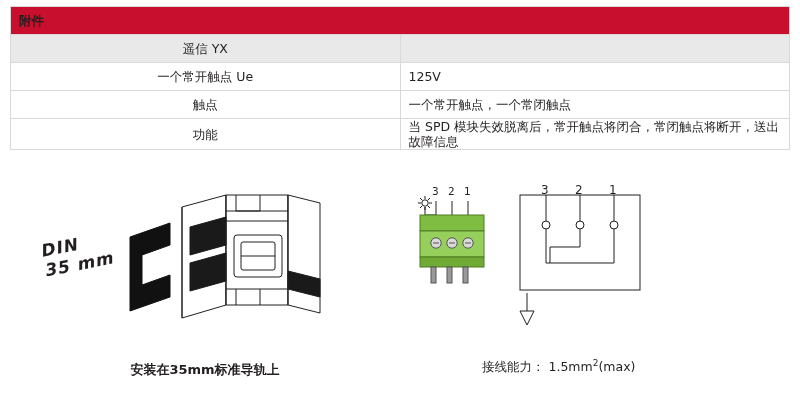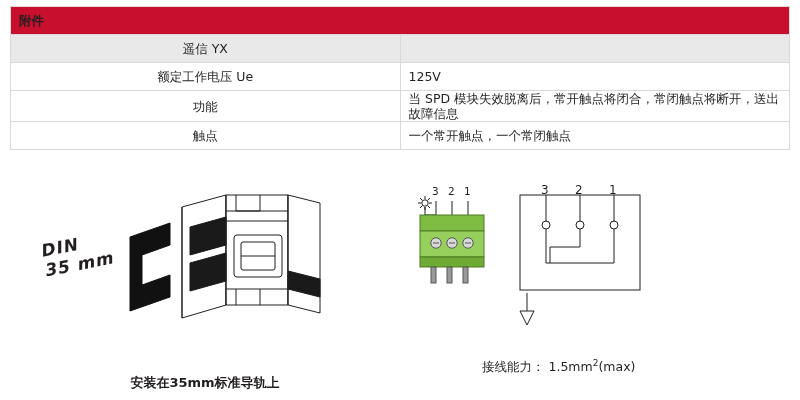--- a/index.html
+++ b/index.html
@@ -87,21 +87,21 @@
     font-style: italic;
     line-height: 1.15;
     color: #231f20;
     transform: rotate(-11deg);
     transform-origin: left top;
     letter-spacing: 1px;
   }
   .caption-left {
     position: absolute;
     left: 0;
-    top: 189px;
+    top: 176px;
     width: 350px;
     text-align: center;
     font-size: 13px;
     font-weight: bold;
     color: #231f20;
   }
 
   
   .conn-block {
     position: absolute;
@@ -145,30 +145,30 @@
     <table class="spec">
       <tbody>
         <tr class="title-row">
           <td colspan="2">附件</td>
         </tr>
         <tr class="sub-row">
           <td class="col-a label">遥信 YX</td>
           <td class="col-b blank"></td>
         </tr>
         <tr>
-          <td class="col-a">额定工作电压 Ue</td>
+          <td class="col-a">一个常开触点 Ue</td>
           <td class="col-b">125V</td>
+        </tr>
+        <tr>
+          <td class="col-a">触点</td>
+          <td class="col-b">一个常开触点，一个常闭触点</td>
         </tr>
         <tr>
           <td class="col-a">功能</td>
           <td class="col-b">当 SPD 模块失效脱离后，常开触点将闭合，常闭触点将断开，送出故障信息</td>
-        </tr>
-        <tr>
-          <td class="col-a">触点</td>
-          <td class="col-b">一个常开触点，一个常闭触点</td>
         </tr>
       </tbody>
     </table>
   </div>
 
   <div class="lower">
 
     <div class="breaker-block">
       <svg width="350" height="175" viewBox="0 0 350 175">
         <g fill="none" stroke="#231f20" stroke-width="1" stroke-linejoin="round">

